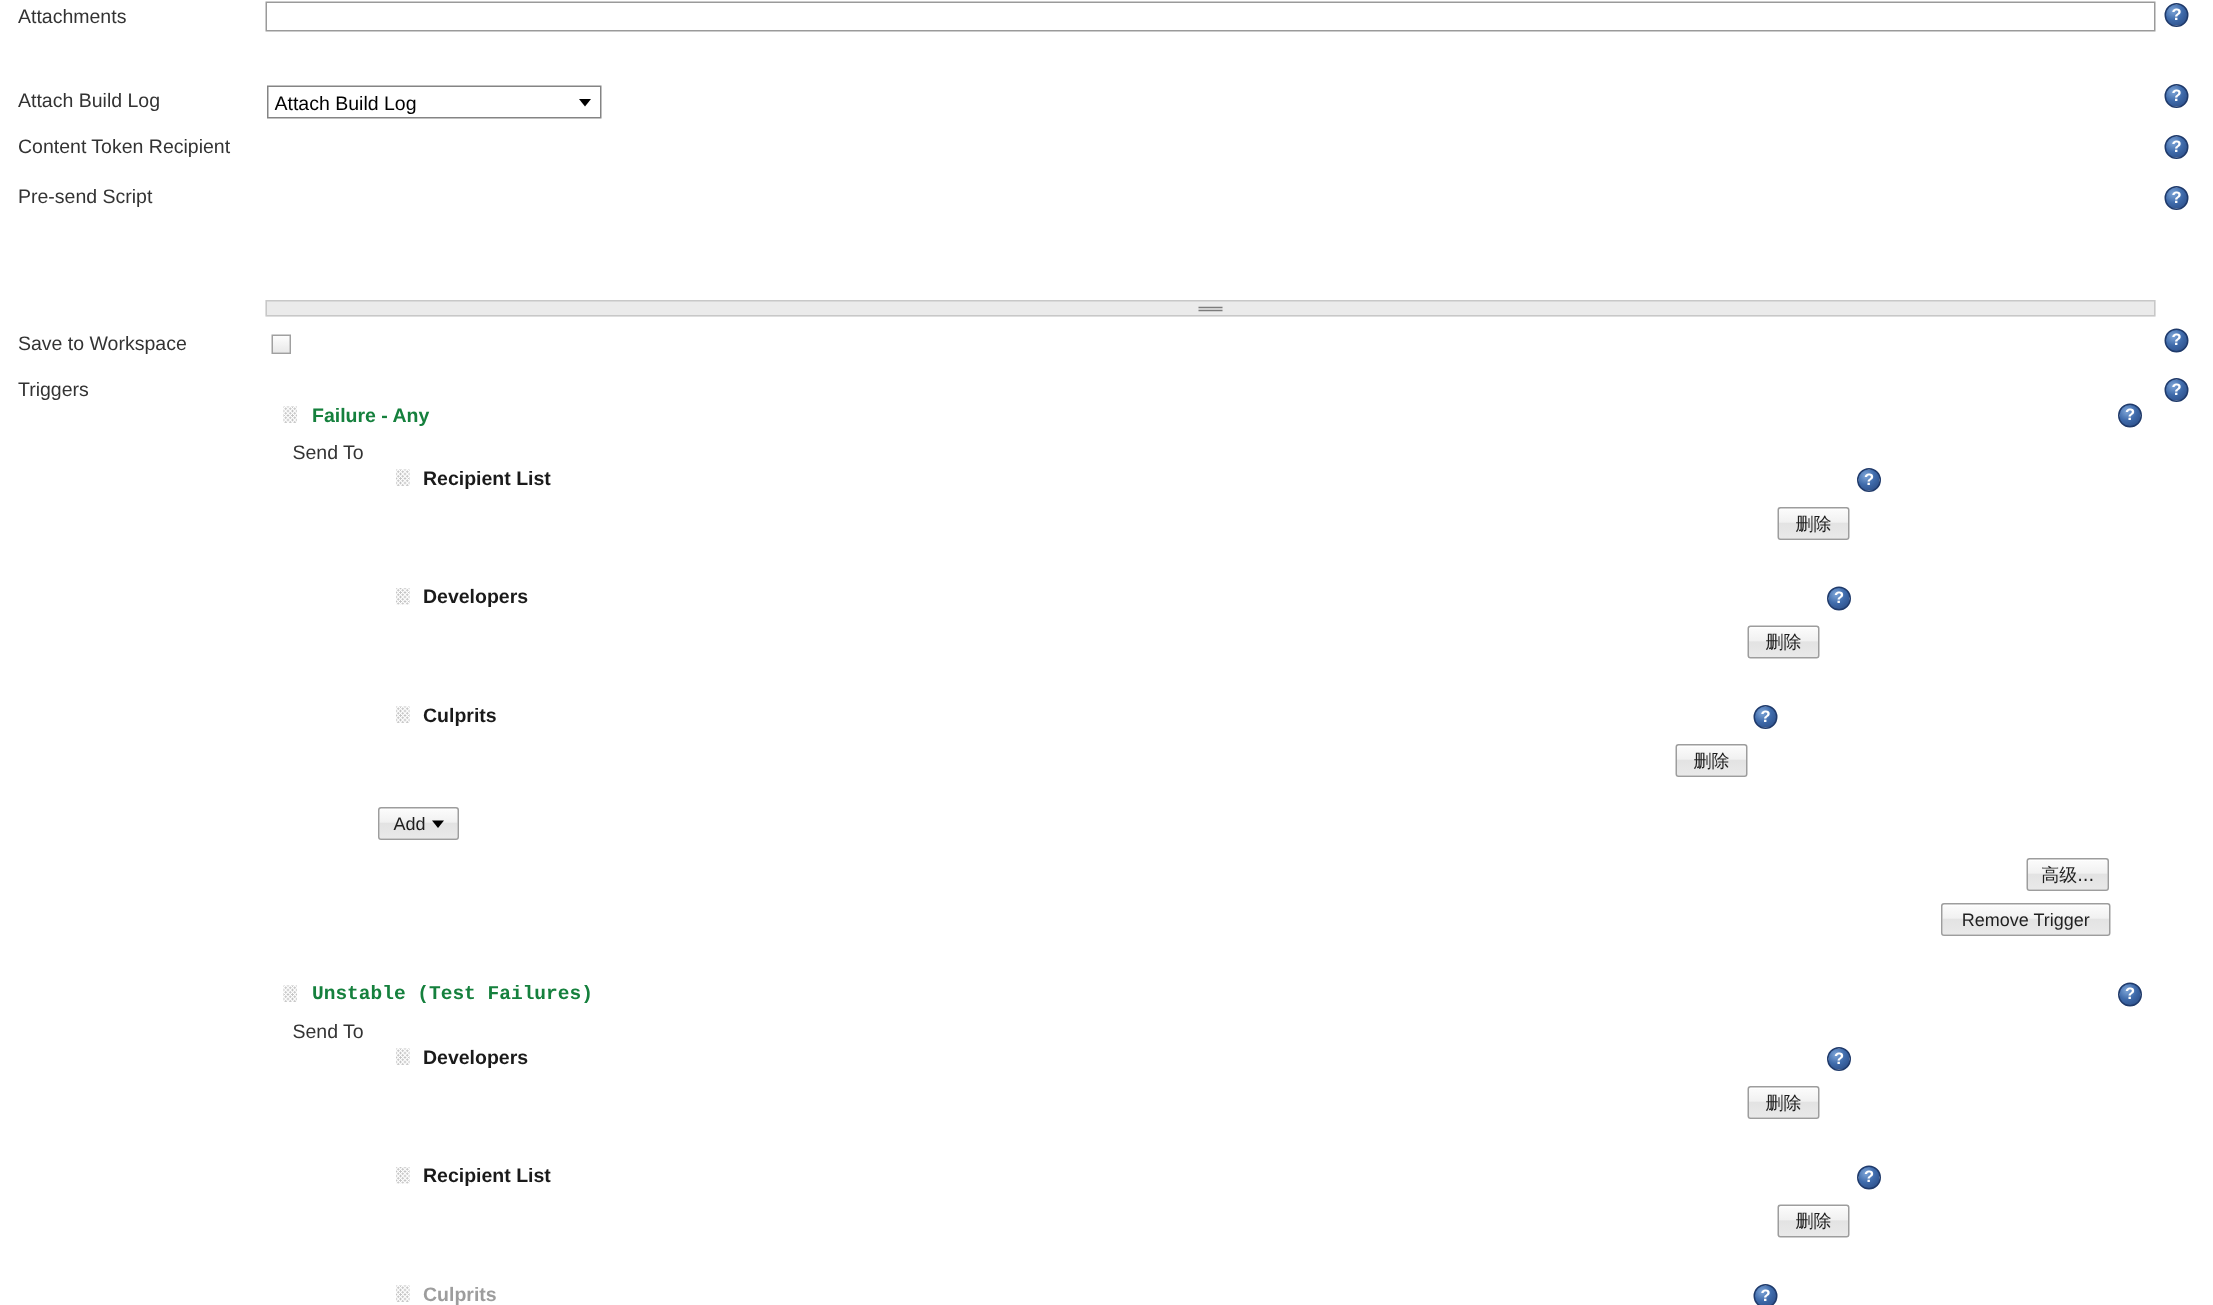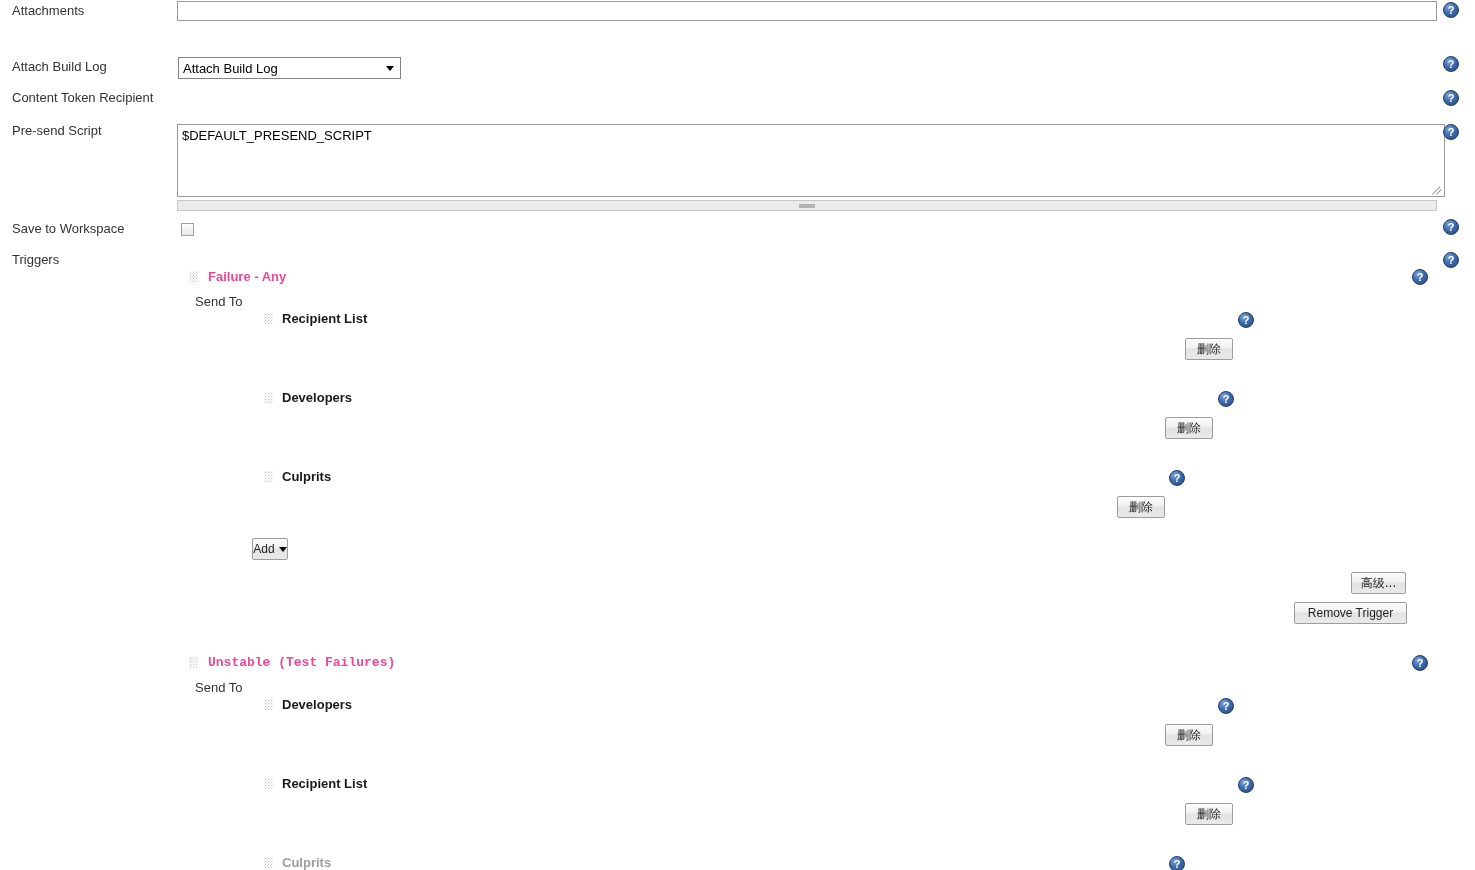--- a/index.html
+++ b/index.html
@@ -164,21 +164,21 @@
     background-size: 3px 3px;
     background-position: 0 0, 1.5px 1.5px;
     opacity: .85;
   }
 
   
   .trigger-title {
     position: absolute;
     font-size: 13px;
     font-weight: bold;
-    color: #ec4899;
+    color: #15803d;
     white-space: nowrap;
     line-height: 16px;
     text-align: right;
   }
   .send-to-label {
     position: absolute;
     font-size: 13px;
     color: #333;
     white-space: nowrap;
     line-height: 16px;
@@ -247,27 +247,20 @@
   </div>
 
   <div class="help-icon" style="left:1443px; top:56px;"></div>
 
   <div class="row-label" style="top:90px;">Content Token Recipient</div>
 
   <div class="help-icon" style="left:1443px; top:90px;"></div>
 
   <div class="row-label" style="top:123px;">Pre-send Script</div>
 
-  <div class="ta-wrap" style="left:177px; top:124px; width:1268px; height:73px;">
-    <textarea class="ta" style="width: 1268px; height: 73px;" spellcheck="false">$DEFAULT_PRESEND_SCRIPT</textarea>
-    <span class="ta-grip">
-        <i></i>
-        <i></i>
-      </span>
-  </div>
 
   <div class="hscroll" style="left:177px; top:200px; width:1260px;">
     <span class="grip-lines">
       <i></i>
         <i></i>
     </span>
   </div>
 
   <div class="help-icon" style="left:1443px; top:124px;"></div>
 
@@ -297,21 +290,21 @@
     <span class="grip" style="left:264px; top:392px;"></span>
     <div class="recipient-title" style="left:282px; top:390px;">Developers</div>
     <div class="help-icon" style="left:1218px; top:391px;"></div>
     <div class="btn cjk" style="left:1165px; top:417px; width:48px;">删除</div>
 
     <span class="grip" style="left:264px; top:471px;"></span>
     <div class="recipient-title" style="left:282px; top:469px;">Culprits</div>
     <div class="help-icon" style="left:1169px; top:470px;"></div>
     <div class="btn cjk" style="left:1117px; top:496px; width:48px;">删除</div>
 
-    <div class="btn btn-add" style="left:252px; top:538px; width:36px;">
+    <div class="btn btn-add" style="left:252px; top:538px; width:54px;">
       <span>Add</span>
       <span class="caret"></span>
     </div>
 
     <div class="btn cjk" style="left:1351px; top:572px; width:55px;">高级...</div>
 
     <div class="btn" style="left:1294px; top:602px; width:113px;">Remove Trigger</div>
   </div>
 
   <div>

